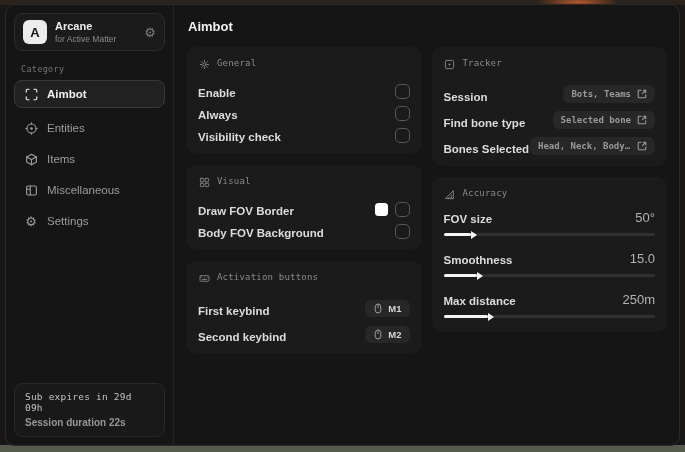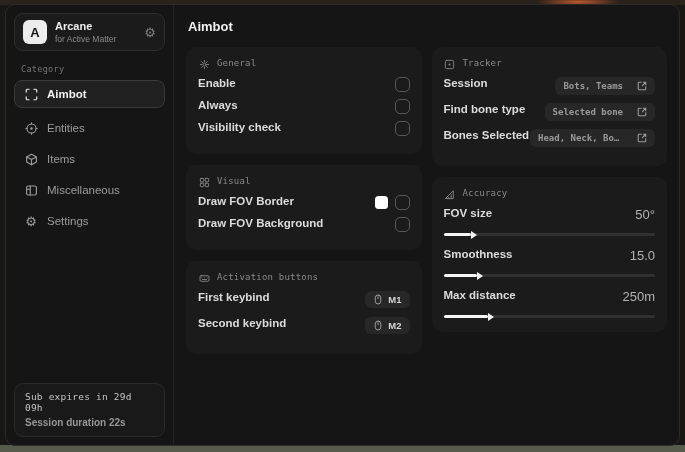--- a/index.html
+++ b/index.html
@@ -61,39 +61,39 @@
   .col { flex: 1; min-width: 0; display: flex; flex-direction: column; gap: 11px; }
   .card { background: #1b1b1b; border-radius: 10px; padding: 9px 12px 11px; }
   .card-header {
     display: flex; align-items: flex-start; gap: 7px;
     font-family: "DejaVu Sans Mono", monospace; font-size: 9px; color: #8a8a8a;
     margin: 2px 0 7px; letter-spacing: 0.2px;
   }
   .hdr-icon { width: 12px; height: 12px; display: inline-flex; align-items: center; justify-content: center; }
   .hdr-icon svg { width: 11px; height: 11px; stroke: #8a8a8a; fill: none; stroke-width: 1.3; stroke-linecap: round; stroke-linejoin: round; }
   .row {
-    display: flex; align-items: flex-start; justify-content: space-between;
+    display: flex; align-items: flex-end; justify-content: space-between;
     min-height: 22px; font-size: 11.5px; font-weight: 600; color: #dcdcdc;
   }
   .row.tall { min-height: 26px; }
   .row-label { white-space: nowrap; overflow: hidden; text-overflow: ellipsis; }
   .row-controls { display: flex; align-items: center; gap: 7px; flex: 0 0 auto; }
   .checkbox {
     width: 15px; height: 15px; border: 1.5px solid #585858; border-radius: 5px;
     background: transparent; cursor: pointer;
   }
   .swatch { width: 13px; height: 13px; border-radius: 3.5px; cursor: pointer; }
   .key-badge {
     display: inline-flex; align-items: center; gap: 5px;
     background: #272727; border-radius: 6px; padding: 3px 8px;
     font-size: 9.5px; font-weight: 600; color: #d6d6d6; cursor: pointer;
   }
   .key-badge svg { width: 10px; height: 11px; stroke: #a8a8a8; fill: none; stroke-width: 1.3; stroke-linecap: round; }
   .select-pill {
-    display: inline-flex; align-items: center; gap: 14px;
+    display: inline-flex; align-items: center; gap: 6px;
     background: #272727; border-radius: 6px; padding: 4px 8px;
     font-family: "DejaVu Sans Mono", monospace; font-size: 9px; color: #9a9a9a;
     cursor: pointer; max-width: 150px;
   }
   .pill-text { white-space: nowrap; overflow: hidden; text-overflow: ellipsis; }
   .select-pill svg { width: 10px; height: 10px; stroke: #9a9a9a; fill: none; stroke-width: 1.3; stroke-linecap: round; stroke-linejoin: round; flex: 0 0 10px; }
   .acc-group { margin-bottom: 12px; }
   .acc-group:last-child { margin-bottom: 3px; }
   .acc-value { font-size: 13px; font-weight: 500; color: #b3b3b3; }
   .slider { position: relative; height: 3px; background: #303030; border-radius: 2px; margin-top: 8px; cursor: pointer; }
@@ -213,21 +213,21 @@
             <span>Visual</span>
           </div>
           <div class="row">
             <span class="row-label">Draw FOV Border</span>
             <span class="row-controls">
               <span class="swatch" style="background: rgb(255, 255, 255);"></span>
               <span class="checkbox"></span>
             </span>
           </div>
           <div class="row">
-            <span class="row-label">Draw FOV Background</span>
+            <span class="row-label">Body FOV Background</span>
             <span class="checkbox"></span>
           </div>
         </section>
 
         <section class="card">
           <div class="card-header">
             <span class="hdr-icon">
               <svg viewBox="0 0 16 16">
                   <rect x="1.5" y="4" width="13" height="8" rx="1.5"></rect>
                   <path d="M4 7h.01M8 7h.01M12 7h.01M5 9.5h6"></path>

